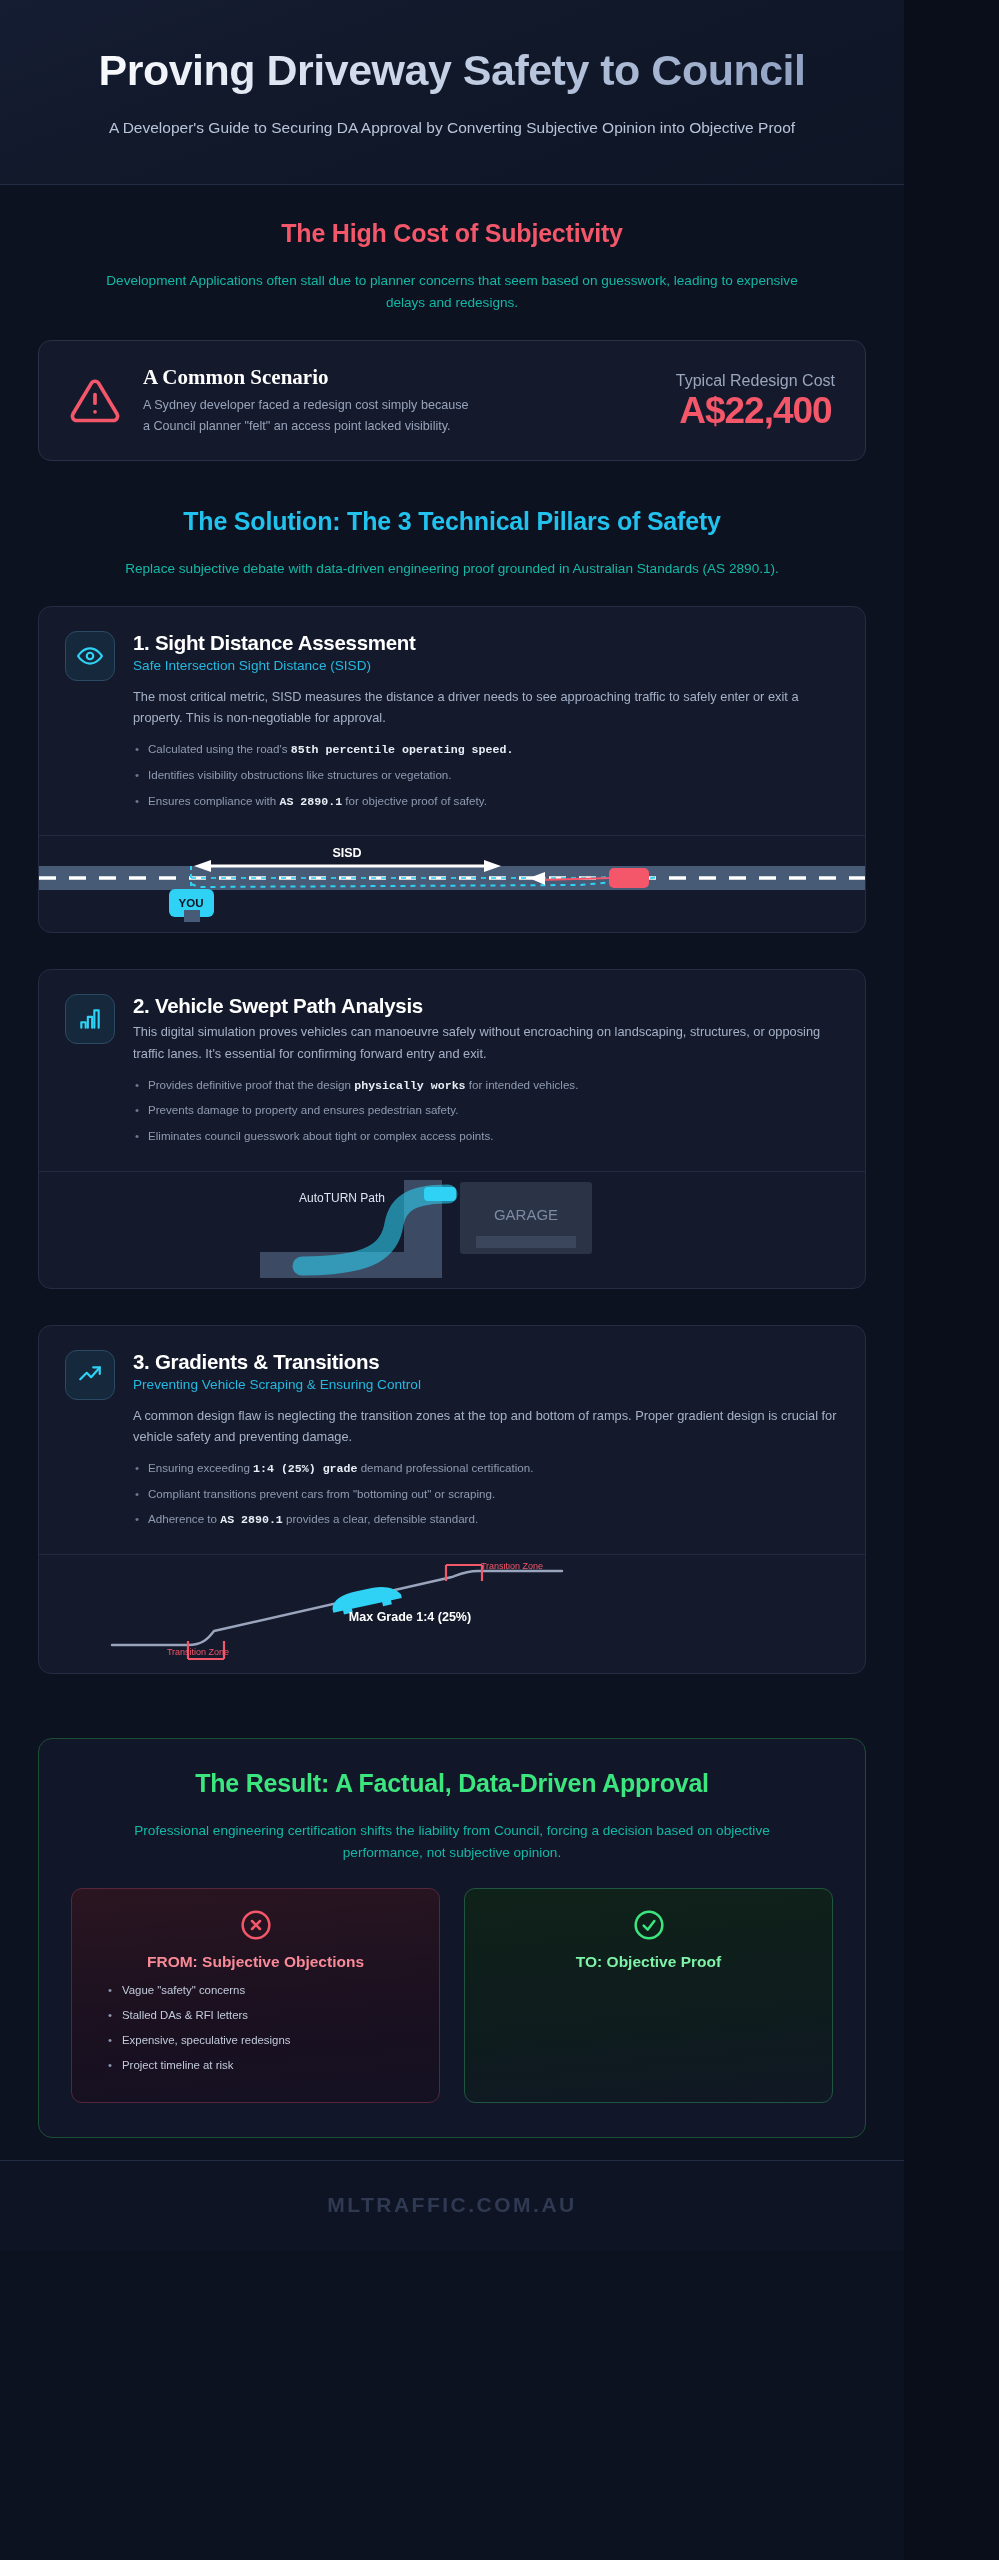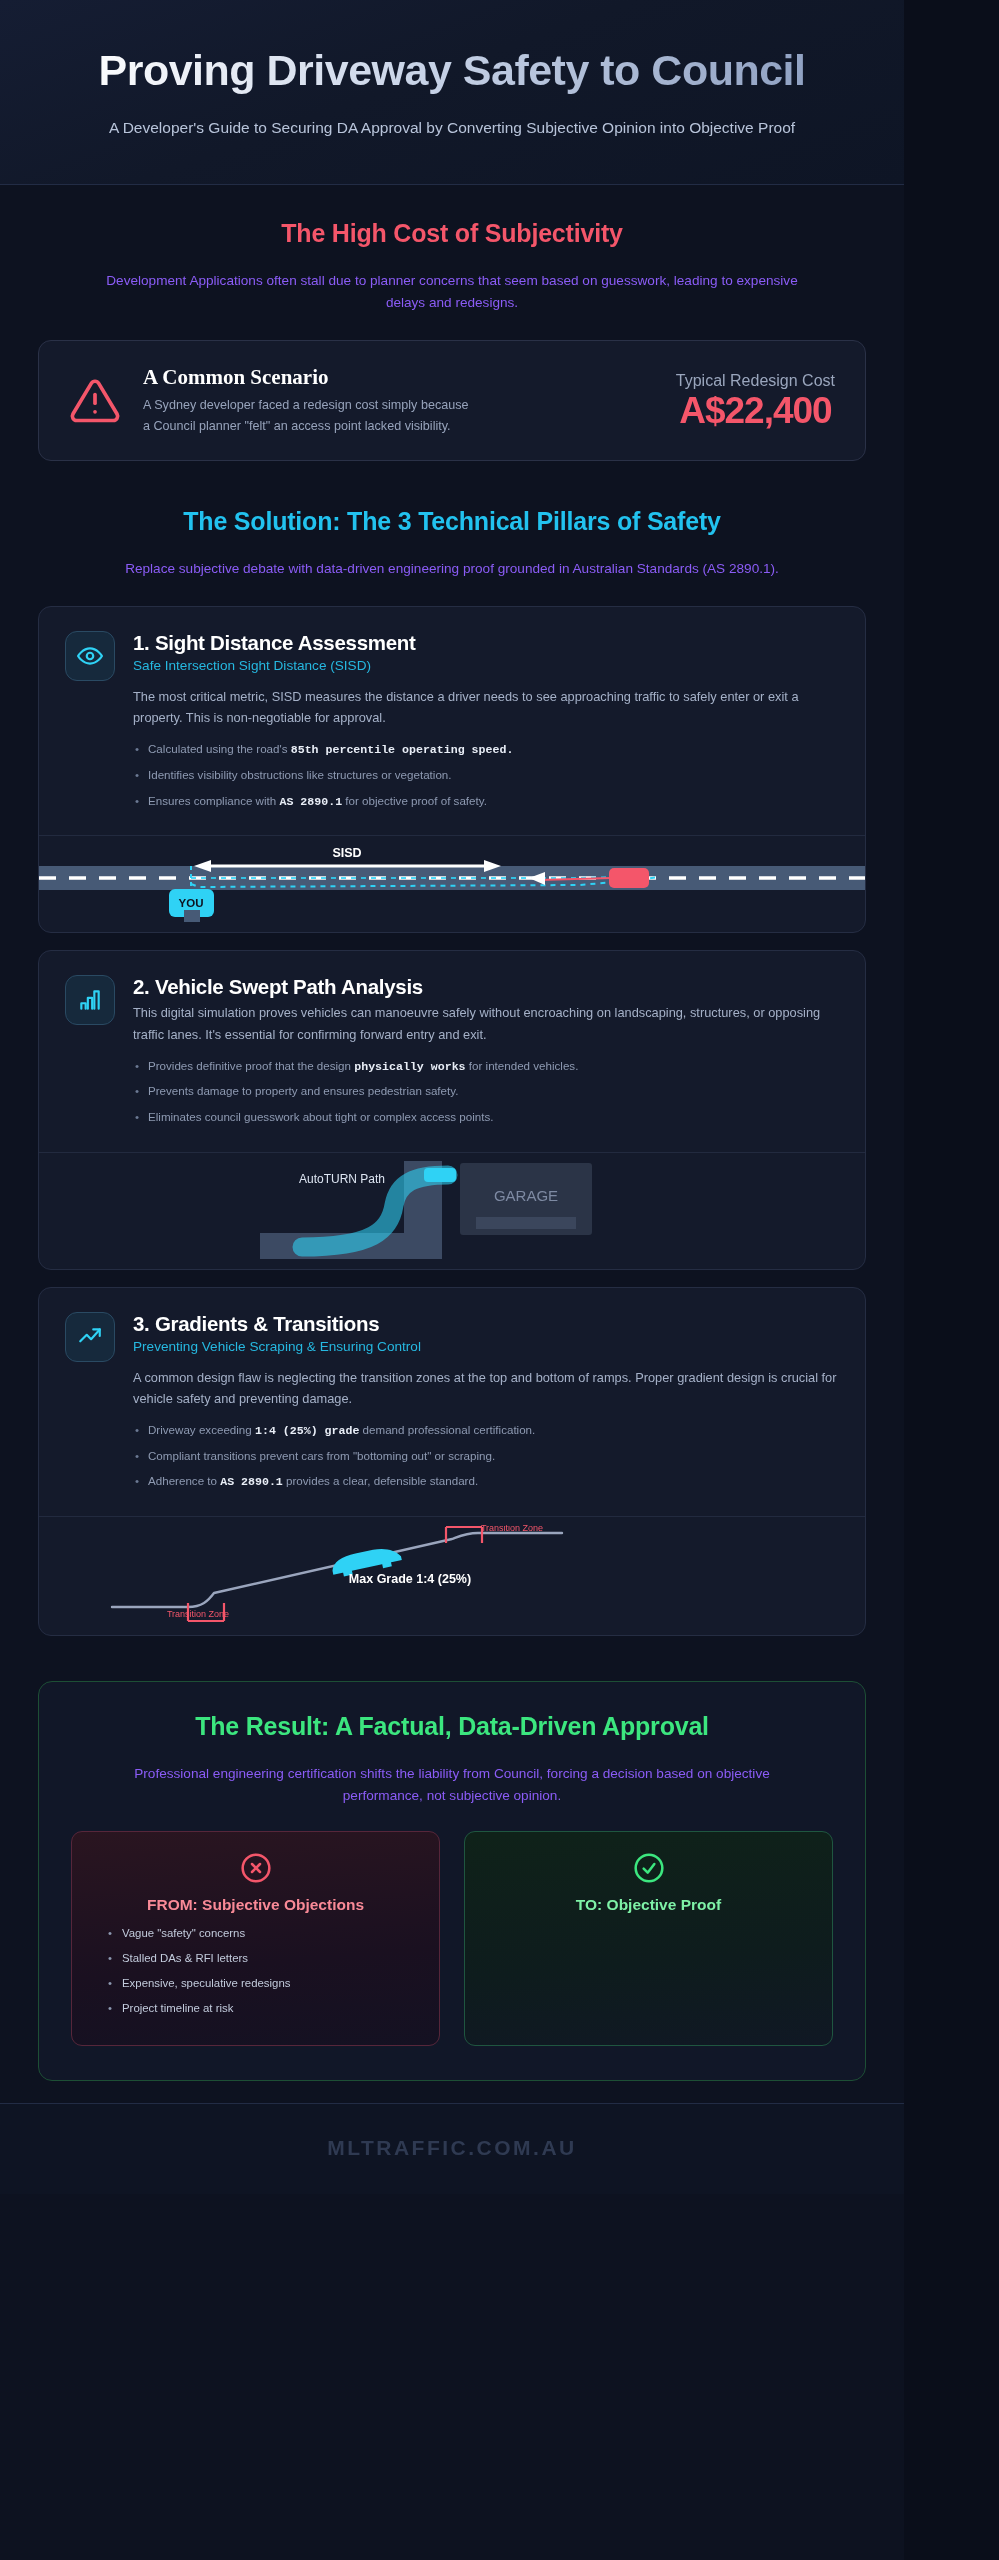--- a/index.html
+++ b/index.html
@@ -53,21 +53,21 @@
     letter-spacing: -0.2px;
     margin-bottom: 22px;
   }
   .sec-title.red { color: #f4566a; }
   .sec-title.cyan { color: #22c2ef; }
   .sec-title.green { color: #3ce67f; }
   .sec-sub {
     text-align: center;
     font-size: 13.6px;
     line-height: 1.62;
-    color: #8b5cf6;
+    color: #14b8a6;
     max-width: 700px;
     margin: 0 auto 26px;
   }
 
   
   .scenario {
     display: flex;
     align-items: center;
     gap: 22px;
     background: #141a2b;
@@ -103,21 +103,21 @@
     color: #f4566a;
     letter-spacing: -1px;
     line-height: 1;
   }
 
   
   .pillar {
     background: #141a2b;
     border: 1px solid #252d43;
     border-radius: 13px;
-    margin-bottom: 17px;
+    margin-bottom: 36px;
     overflow: hidden;
   }
   .pillar-top { display: flex; gap: 18px; padding: 24px 26px 18px; }
   .pillar-icon {
     flex: 0 0 auto;
     width: 50px; height: 50px;
     border-radius: 12px;
     background: #16293c;
     border: 1px solid #2a4a63;
     display: flex; align-items: center; justify-content: center;
@@ -354,21 +354,21 @@
           <svg width="26" height="26" viewBox="0 0 24 24" fill="none" stroke="#2fd2f5" stroke-width="2" stroke-linecap="round" stroke-linejoin="round">
             <polyline points="3 16 9 10 13 14 21 5"></polyline>
             <polyline points="15 5 21 5 21 11"></polyline>
           </svg>
         </div>
         <div class="pillar-main">
           <h3>3. Gradients &amp; Transitions</h3>
           <div class="kicker">Preventing Vehicle Scraping &amp; Ensuring Control</div>
           <div class="desc">A common design flaw is neglecting the transition zones at the top and bottom of ramps. Proper gradient design is crucial for vehicle safety and preventing damage.</div>
           <ul>
-            <li><span>Driveway exceeding </span><b>1:4 (25%) grade</b><span> demand professional certification.</span></li>
+            <li><span>Ensuring exceeding </span><b>1:4 (25%) grade</b><span> demand professional certification.</span></li>
             <li><span>Compliant transitions prevent cars from "bottoming out" or scraping.</span><b></b><span></span></li>
             <li><span>Adherence to </span><b>AS 2890.1</b><span> provides a clear, defensible standard.</span></li>
           </ul>
         </div>
       </div>
       <div class="pillar-viz" style="display:flex;justify-content:center;">
         <svg width="720" height="100" viewBox="0 0 720 100">
 
           <path d="M20 82 L96 82 C 110 82, 116 76, 122 68 L 360 14 C 368 11, 374 8, 386 8 L 470 8" fill="none" stroke="#9aa5bd" stroke-width="2.4" stroke-linecap="round" stroke-linejoin="round"></path>
 

